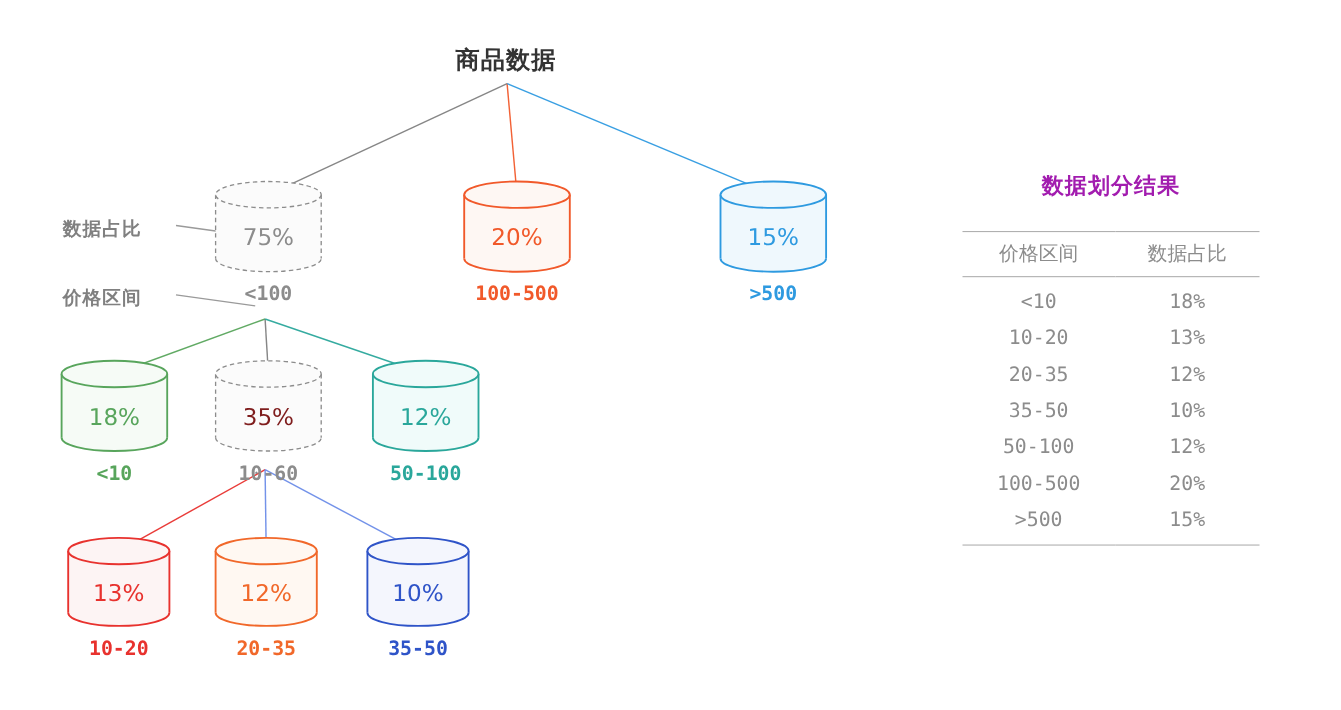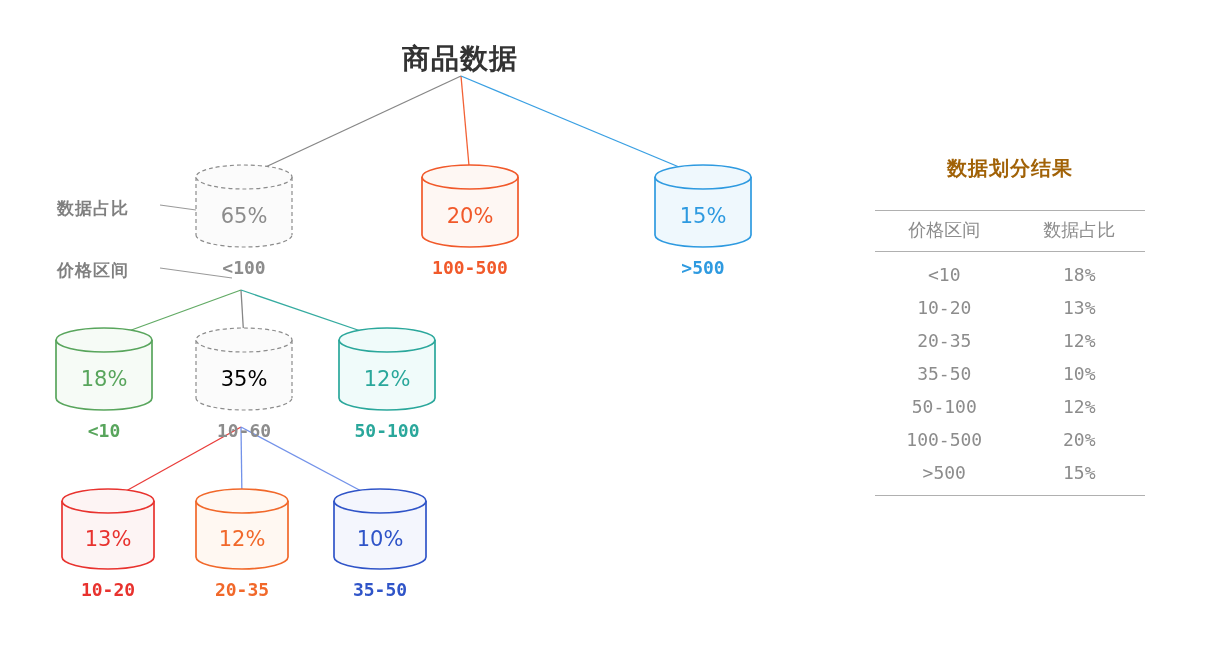--- a/index.html
+++ b/index.html
@@ -25,21 +25,21 @@
     left: 0; top: 0;
     width: 1219px;
     height: 645px;
     pointer-events: none;
   }
   .diagram-title {
     position: absolute;
     left: 0; top: 40px;
     width: 920px;
     text-align: center;
-    font-size: 28px;
+    font-size: 22px;
     font-weight: bold;
     color: #333333;
     letter-spacing: 1px;
   }
   .side-label {
     position: absolute;
     font-size: 17px;
     font-weight: bold;
     color: #808080;
     letter-spacing: 1px;
@@ -65,21 +65,21 @@
   #table-panel {
     position: absolute;
     left: 860px;
     top: 155px;
     width: 300px;
   }
   .table-title {
     text-align: center;
     font-size: 20px;
     font-weight: bold;
-    color: #a16207;
+    color: #a21caf;
     letter-spacing: 1px;
     margin-bottom: 28px;
   }
   table.result-table {
     border-collapse: collapse;
     width: 270px;
     margin: 0 auto;
   }
   table.result-table th {
     font-size: 18px;
@@ -196,29 +196,29 @@
         <line x1="426" y1="501" x2="426" y2="557" stroke="#2f54c8" stroke-width="1.7"></line>
         <path d="M 334 557 A 46 12 0 0 0 426 557" fill="none" stroke="#2f54c8" stroke-width="1.7"></path>
         <ellipse cx="380" cy="501" rx="46" ry="12" fill="#f4f6fd" stroke="#2f54c8" stroke-width="1.7"></ellipse>
       </g>
     </svg>
 
   <div class="side-label" style="left:57px; top:197px;">数据占比</div>
   <div class="side-label" style="left:57px; top:259px;">价格区间</div>
 
   <div id="text-layer">
-      <div class="cyl-value" style="left: 196px; width: 96px; top: 204px; color: rgb(140, 140, 140);">65%</div>
+      <div class="cyl-value" style="left: 196px; width: 96px; top: 204px; color: rgb(140, 140, 140);">75%</div>
       <div class="cyl-caption" style="left: 166px; width: 156px; top: 257px; color: rgb(140, 140, 140);">&lt;100</div>
       <div class="cyl-value" style="left: 422px; width: 96px; top: 204px; color: rgb(241, 89, 42);">20%</div>
       <div class="cyl-caption" style="left: 392px; width: 156px; top: 257px; color: rgb(241, 89, 42);">100-500</div>
       <div class="cyl-value" style="left: 655px; width: 96px; top: 204px; color: rgb(46, 154, 224);">15%</div>
       <div class="cyl-caption" style="left: 625px; width: 156px; top: 257px; color: rgb(46, 154, 224);">&gt;500</div>
       <div class="cyl-value" style="left: 56px; width: 96px; top: 367px; color: rgb(88, 165, 92);">18%</div>
       <div class="cyl-caption" style="left: 26px; width: 156px; top: 420px; color: rgb(88, 165, 92);">&lt;10</div>
-      <div class="cyl-value" style="left: 196px; width: 96px; top: 367px; color: #000000;">35%</div>
+      <div class="cyl-value" style="left: 196px; width: 96px; top: 367px; color: #7f1d1d;">35%</div>
       <div class="cyl-caption" style="left: 166px; width: 156px; top: 420px; color: rgb(140, 140, 140);">10-60</div>
       <div class="cyl-value" style="left: 339px; width: 96px; top: 367px; color: rgb(42, 167, 155);">12%</div>
       <div class="cyl-caption" style="left: 309px; width: 156px; top: 420px; color: rgb(42, 167, 155);">50-100</div>
       <div class="cyl-value" style="left: 62px; width: 92px; top: 527px; color: rgb(232, 50, 46);">13%</div>
       <div class="cyl-caption" style="left: 32px; width: 152px; top: 579px; color: rgb(232, 50, 46);">10-20</div>
       <div class="cyl-value" style="left: 196px; width: 92px; top: 527px; color: rgb(241, 104, 42);">12%</div>
       <div class="cyl-caption" style="left: 166px; width: 152px; top: 579px; color: rgb(241, 104, 42);">20-35</div>
       <div class="cyl-value" style="left: 334px; width: 92px; top: 527px; color: rgb(47, 84, 200);">10%</div>
       <div class="cyl-caption" style="left: 304px; width: 152px; top: 579px; color: rgb(47, 84, 200);">35-50</div>
     </div>

